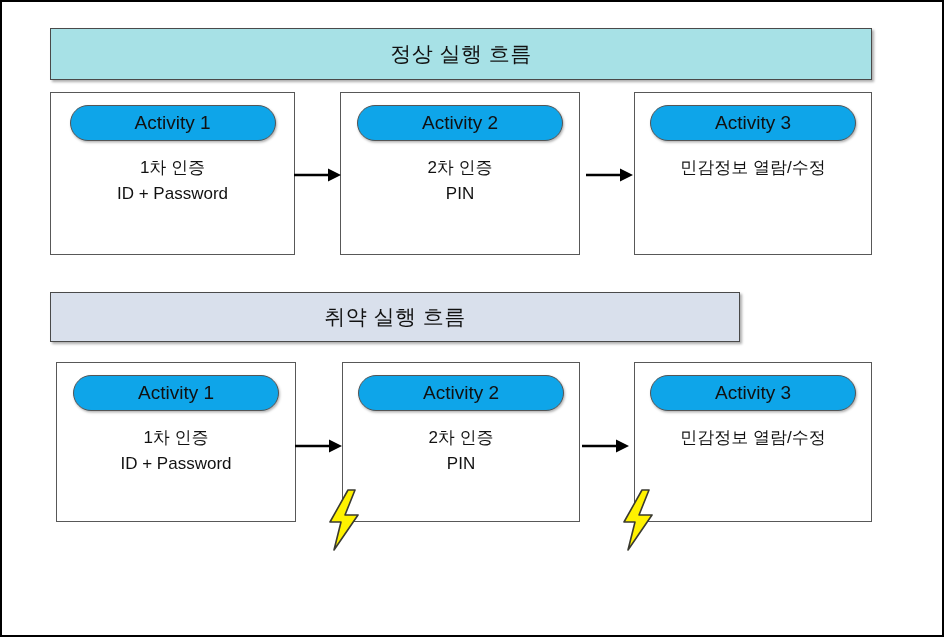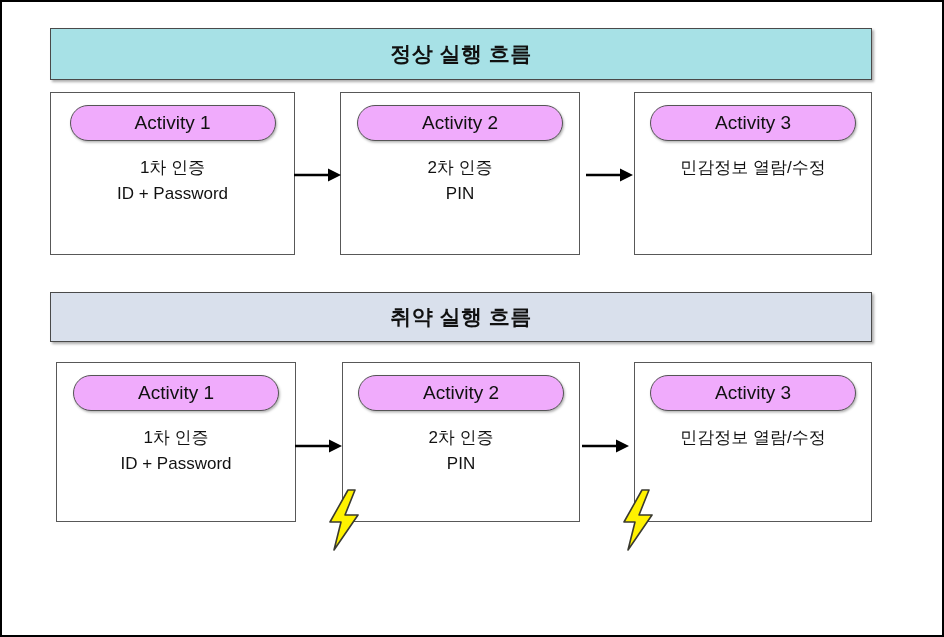--- a/index.html
+++ b/index.html
@@ -23,49 +23,49 @@
   
   .section-header {
     position: absolute;
     box-sizing: border-box;
     border: 1.5px solid #4a4a4a;
     display: flex;
     align-items: center;
     justify-content: center;
     box-shadow: 1.5px 2px 2.5px rgba(0,0,0,0.32);
     font-size: 21px;
-    font-weight: bold;
+    font-weight: normal;
     color: #111111;
     letter-spacing: 0.5px;
   }
   #header-normal {
     left: 48px;  top: 26px;  width: 822px; height: 52px;
     background: #A7E1E6;
   }
   #header-vuln {
-    left: 48px;  top: 290px; width: 822px; height: 50px;
+    left: 48px;  top: 290px; width: 690px; height: 50px;
     background: #D9E0EC;
   }
 
   
   .activity-box {
     position: absolute;
     box-sizing: border-box;
     background: #ffffff;
     border: 1.5px solid #585858;
   }
   .pill {
     position: absolute;
     left: 50%;
     transform: translateX(-50%);
     top: 12px;
     width: 206px;
     height: 36px;
     box-sizing: border-box;
-    background: #f0abfc;
+    background: #0ea5e9;
     border: 1.6px solid #555555;
     border-radius: 19px;
     display: flex;
     align-items: center;
     justify-content: center;
     font-size: 19px;
     color: #111111;
     box-shadow: 1px 1.5px 2.5px rgba(0,0,0,0.30);
   }
   .box-body {

